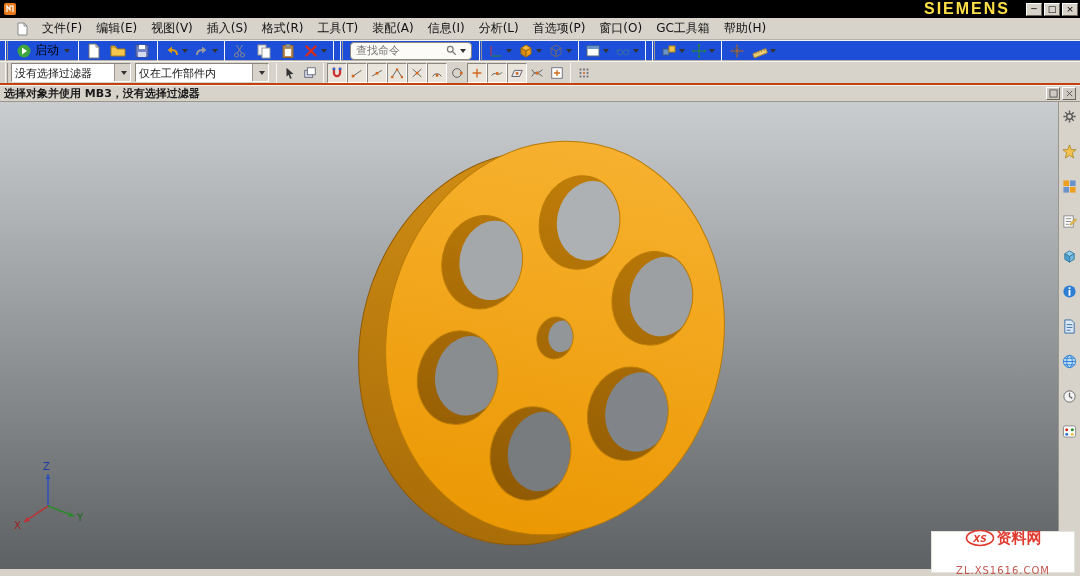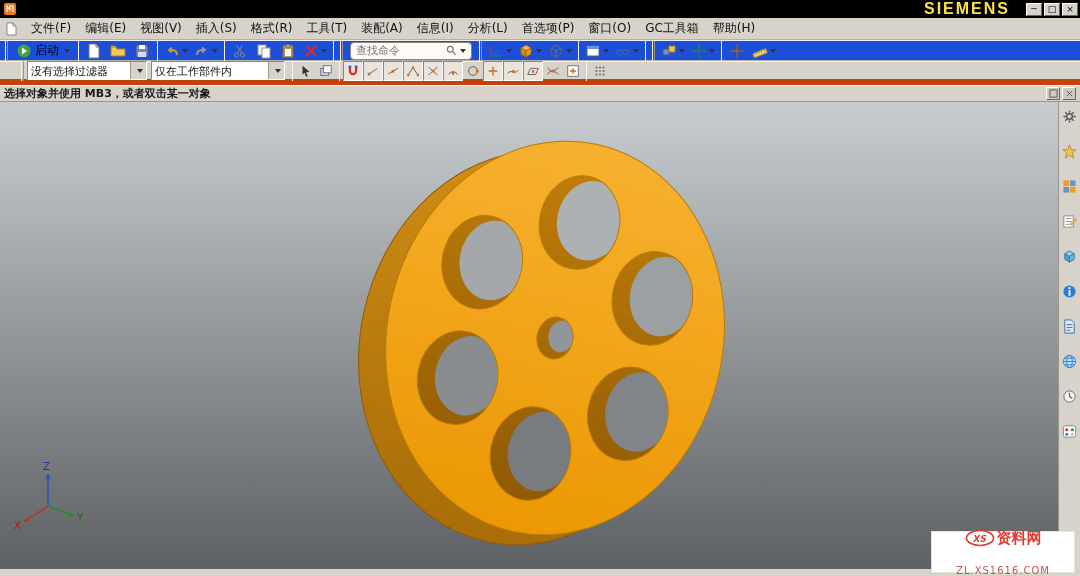--- a/index.html
+++ b/index.html
@@ -8,27 +8,27 @@
 
   
   .titlebar { height:18px; background:#000; color:#fff; display:flex; align-items:center; padding:0 2px 0 4px; }
   .titlebar .nx-ico { width:12px; height:12px; margin-right:4px; }
   .titlebar .t-text { font-family:"DejaVu Sans Mono", monospace; font-weight:bold; font-size:11px; letter-spacing:0.5px; white-space:nowrap; }
   .titlebar .spacer { flex:1; }
   .titlebar .brand { font-weight:bold; font-size:16px; letter-spacing:2px; color:#fde047; margin-right:14px; font-family:"Liberation Sans", sans-serif; }
   .winbtn { width:16px; height:13px; background:#d7d3cb; color:#000; font-size:9px; line-height:11px; text-align:center; margin-left:2px; border:1px solid #fff; border-right-color:#6a665e; border-bottom-color:#6a665e; }
 
   
-  .menubar { height:22px; background:#d7d3cb; display:flex; align-items:center; padding-left:4px; border-bottom:1px solid #b5b1a9; }
+  .menubar { height:22px; background:#d7d3cb; display:flex; align-items:center; padding-left:15px; border-bottom:1px solid #b5b1a9; }
   .menubar .m-ico { width:14px; height:14px; margin-right:6px; }
   .menu-item { padding:2px 7px; white-space:nowrap; color:#111; }
 
   
   .toolbar1 { height:21px; display:flex; align-items:center; background:#1d4ed8; border-top:1px solid #f4f2ee; border-bottom:1px solid #b5b1a9; padding-left:2px; }
-  .toolbar2 { height:24px; display:flex; align-items:center; background:#d7d3cb; border-top:1px solid #f4f2ee; border-bottom:6px solid #c2410c; padding-left:18px; }
+  .toolbar2 { height:24px; display:flex; align-items:center; background:#d7d3cb; border-top:1px solid #f4f2ee; border-bottom:2px solid #c2410c; padding-left:2px; }
   .grip { width:3px; height:20px; margin:0 3px; border-left:1px solid #f6f4f0; border-right:1px solid #9a968e; }
   .sep { width:1px; height:20px; background:#9a968e; border-right:1px solid #f6f4f0; margin:0 3px; }
   .tbtn { height:24px; min-width:24px; display:flex; align-items:center; justify-content:center; padding:0 2px; border:1px solid transparent; }
   .tbtn.small { height:20px; min-width:20px; }
   .tbtn.p { background:#e9e5dc; border:1px solid #8a867e; border-right-color:#fff; border-bottom-color:#fff; }
   .chev { width:0; height:0; border-left:3px solid transparent; border-right:3px solid transparent; border-top:4px solid #333; margin-left:2px; }
   .start-btn { display:flex; align-items:center; height:24px; padding:0 4px; }
   .start-btn .lbl { margin:0 3px; font-size:12px; }
   .searchbox { display:flex; align-items:center; width:122px; height:18px; border:1px solid #8a867e; border-radius:4px; background:#fcfbf8; padding:0 5px; margin:0 4px; }
   .searchbox input { flex:1; border:none; outline:none; background:transparent; font-size:11px; width:70px; font-family:"DejaVu Sans", sans-serif; color:#333; }
@@ -361,21 +361,21 @@
         <rect x="7" y="7" width="2" height="2" fill="#d2691e"></rect>
         <rect x="11" y="7" width="2" height="2" fill="#667"></rect>
         <rect x="3" y="11" width="2" height="2" fill="#667"></rect>
         <rect x="7" y="11" width="2" height="2" fill="#667"></rect>
         <rect x="11" y="11" width="2" height="2" fill="#667"></rect>
       </svg>
     </span>
 </div>
 
 <div class="promptbar">
-  <span class="msg">选择对象并使用 MB3，或者双击某一对象</span>
+  <span class="msg">选择对象并使用 MB3，没有选择过滤器</span>
   <span class="spacer"></span>
   <span class="mini">
       <svg width="9" height="9" viewBox="0 0 10 10">
         <rect x="1" y="1" width="8" height="8" fill="none" stroke="#555"></rect>
       </svg>
     </span>
   <span class="mini">
       <svg width="9" height="9" viewBox="0 0 10 10">
         <path d="M2 2l6 6M8 2 2 8" stroke="#555"></path>
       </svg>

